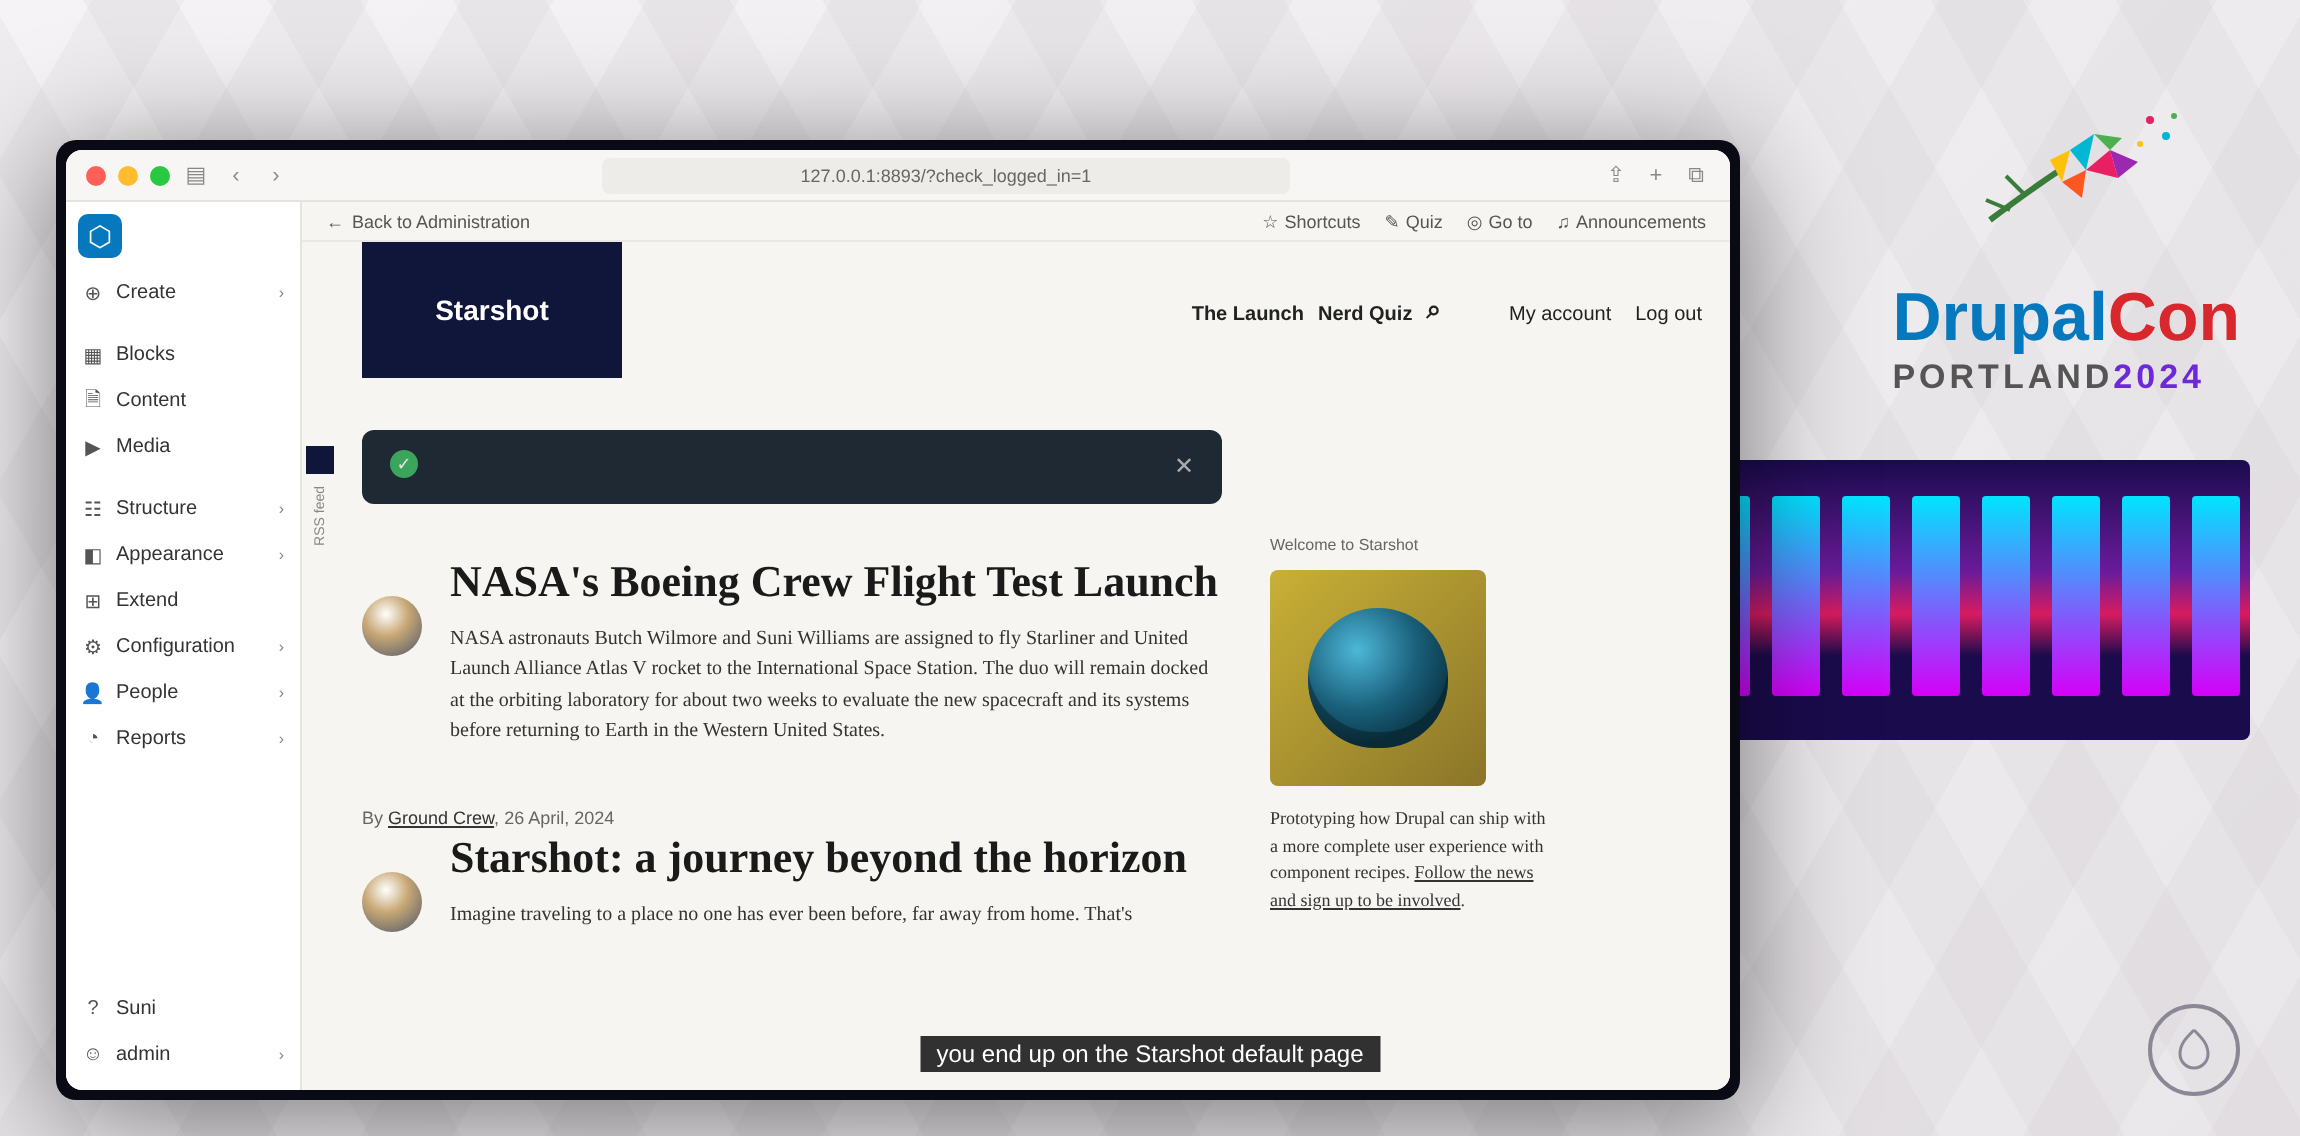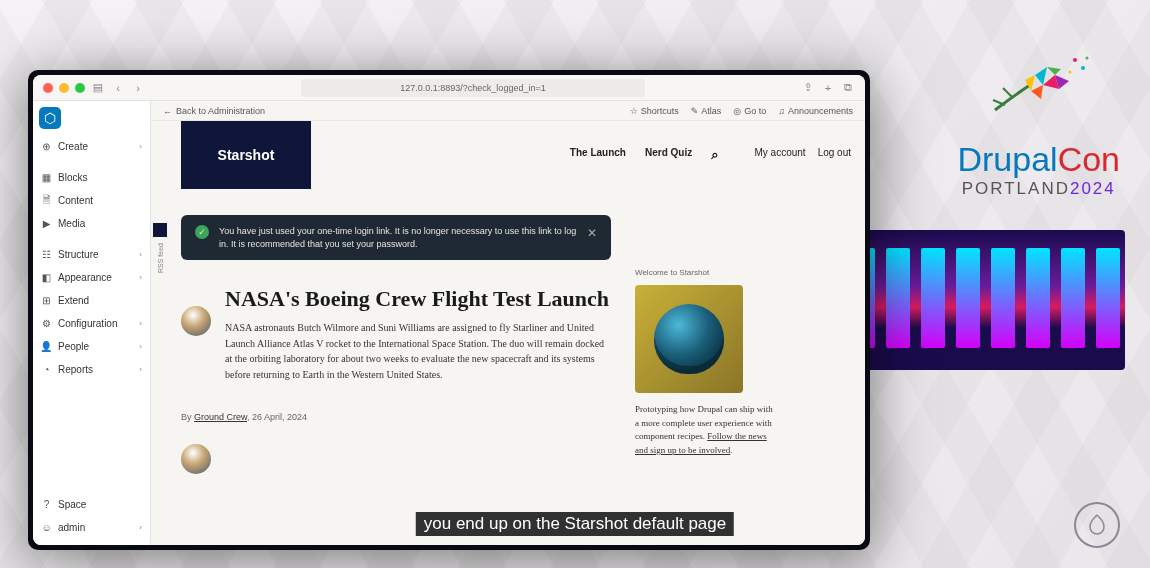--- a/index.html
+++ b/index.html
@@ -1,19 +1,19 @@
 <!DOCTYPE html>
 <html><head>
 <meta charset="utf-8">
 <style>
 *{box-sizing:border-box;margin:0;padding:0}
 body{font-family:-apple-system,BlinkMacSystemFont,"Segoe UI",sans-serif;background:#e8e5e8;width:1150px;height:568px;overflow:hidden;position:relative}
 .slide-bg{position:absolute;inset:0;background:linear-gradient(135deg,#f5f3f5 0%,#eae7ea 100%)}
 .triangles{position:absolute;inset:0;background-image:repeating-linear-gradient(60deg,rgba(200,195,200,.15) 0 40px,transparent 40px 80px),repeating-linear-gradient(-60deg,rgba(200,195,200,.15) 0 40px,transparent 40px 80px)}
-.conf-logo{position:absolute;right:30px;top:140px;text-align:center;font-weight:400}
+.conf-logo{position:absolute;right:30px;top:140px;font-weight:700}
 .conf-logo .d{color:#0678be;font-size:34px}
 .conf-logo .c{color:#d9272e;font-size:34px}
 .conf-logo .sub{color:#555;font-size:17px;letter-spacing:2px}
 .rose{position:absolute;right:55px;top:50px;width:120px;height:80px}
 .stage{position:absolute;right:25px;top:230px;width:280px;height:140px;background:linear-gradient(180deg,#1a0b4d 0%,#6a1b9a 40%,#d81b60 55%,#1a0b4d 70%);border-radius:4px;overflow:hidden}
 .stage .panels{position:absolute;inset:18px 0 22px 0;display:flex;justify-content:space-around}
 .stage .panels div{width:24px;background:linear-gradient(180deg,#00e5ff,#d500f9);border-radius:2px}
 .browser{position:absolute;left:28px;top:70px;width:842px;height:480px;background:#0a0a15;box-shadow:0 10px 60px rgba(0,0,0,.5);border-radius:10px}
 .window{position:absolute;left:5px;top:5px;right:5px;bottom:5px;background:#f6f5f3;border-radius:8px;display:flex;flex-direction:column;overflow:hidden}
 .titlebar{height:26px;background:#f7f6f5;display:flex;align-items:center;padding:0 10px;gap:6px;border-bottom:1px solid #e5e3df}
@@ -32,44 +32,44 @@
 .sb-foot{margin-top:auto;padding-bottom:6px}
 .sb-icon{width:11px;height:11px;display:inline-flex;align-items:center;justify-content:center;font-size:10px;color:#555}
 .content{flex:1;background:#f6f5f2;overflow:hidden;display:flex;flex-direction:column}
 .admin-strip{height:20px;display:flex;align-items:center;padding:0 12px;gap:14px;font-size:9px;color:#555;border-bottom:1px solid #eae8e5}
 .admin-strip .back{display:flex;align-items:center;gap:4px}
 .admin-strip .right{margin-left:auto;display:flex;gap:12px}
 .admin-strip .right span{display:flex;align-items:center;gap:3px}
 .page{flex:1;padding:0 14px 16px 30px;overflow:hidden;position:relative}
 .site-hdr{display:flex;align-items:center;margin-bottom:26px}
 .banner{width:130px;height:68px;background:#10163a;color:#fff;display:flex;align-items:center;justify-content:center;font-size:14px;font-weight:600}
-.site-nav{margin-left:auto;display:flex;align-items:flex-start;gap:19px;font-size:10px;font-weight:600;color:#222}
+.site-nav{margin-left:auto;display:flex;align-items:flex-end;gap:7px;font-size:10px;font-weight:600;color:#222}
 .site-nav .search{font-size:13px}
-.site-nav .acct{display:flex;gap:12px;font-weight:400;margin-left:17px}
+.site-nav .acct{display:flex;gap:12px;font-weight:400;margin-left:27px}
 .rss-tab{position:absolute;left:0;top:100px;width:18px;height:60px;background:#f6f5f2}
 .rss-tab .ico{width:14px;height:14px;background:#10163a;margin:2px auto}
 .rss-tab .txt{writing-mode:vertical-rl;transform:rotate(180deg);font-size:7px;color:#888;margin:6px auto}
 .layout{display:flex;gap:24px}
 .main{flex:1;max-width:430px}
 .alert{background:#1f2933;color:#e6e4e1;padding:10px 14px;border-radius:6px;display:flex;align-items:flex-start;gap:10px;font-size:9px;line-height:1.4;margin-bottom:26px}
 .alert .ok{width:14px;height:14px;border-radius:50%;background:#3ba55c;flex-shrink:0;display:flex;align-items:center;justify-content:center;font-size:9px}
 .alert .x{margin-left:auto;cursor:pointer;font-size:12px;color:#aaa}
 .byline{font-size:9px;color:#666;margin-bottom:2px}
 .byline a{color:#333;text-decoration:underline}
 .article{display:flex;gap:14px;margin-bottom:30px}
 .thumb{width:30px;height:30px;border-radius:50%;flex-shrink:0;margin-top:20px}
 .thumb.a1{background:radial-gradient(circle at 40% 30%,#fff,#c9a876 40%,#4a5568)}
 .article h2{font-size:22px;font-weight:700;margin-bottom:8px;font-family:Georgia,serif;color:#1a1a1a}
 .article p{font-size:10px;line-height:1.55;color:#333;font-family:Georgia,serif}
 .aside{width:140px;font-size:9px;line-height:1.5;color:#333;font-family:Georgia,serif;margin-top:52px}
 .aside .wt{font-size:8px;color:#666;margin-bottom:6px;font-family:-apple-system,sans-serif}
 .aside .helm{width:108px;height:108px;background:linear-gradient(135deg,#c9b037,#8a7529);border-radius:4px;margin-bottom:10px;display:flex;align-items:center;justify-content:center}
 .aside .helm::after{content:"";width:70px;height:70px;border-radius:50% 50% 48% 48%;background:radial-gradient(circle at 35% 30%,#4db8d8 0%,#1a5f7a 45%,#0d3d4f 70%);box-shadow:inset 0 -8px 0 rgba(0,0,0,.3)}
 .aside a{color:#333;text-decoration:underline}
-.caption{position:absolute;left:50%;bottom:32px;transform:translateX(-50%);background:rgba(0,0,0,.8);color:#fff;padding:2px 8px;font-size:17px;z-index:5}
+.caption{position:absolute;left:50%;bottom:32px;transform:translateX(-50%);background:rgba(0,0,0,.8);color:#fff;padding:2px 8px;font-size:12px;z-index:5}
 .badge{position:absolute;right:30px;bottom:20px;width:46px;height:46px;border-radius:50%;border:2px solid #8a8895;display:flex;align-items:center;justify-content:center;color:#8a8895}
 </style>
 </head>
 <body>
 
 <div class="slide-bg">
   <div class="triangles"></div>
 </div>
 
 <svg class="rose" viewBox="0 0 120 80">
@@ -172,21 +172,21 @@
             <span class="chev">›</span>
           </div>
       <div class="sb-item">
             <span class="sb-icon">◔</span>
             <span>Reports</span>
             <span class="chev">›</span>
           </div>
       <div class="sb-foot">
         <div class="sb-item">
               <span class="sb-icon">?</span>
-              <span>Space</span>
+              <span>Suni</span>
             </div>
         <div class="sb-item">
               <span class="sb-icon">☺</span>
               <span>admin</span>
               <span class="chev">›</span>
             </div>
       </div>
     </div>
     <div class="content">
       <div class="admin-strip">
@@ -194,21 +194,21 @@
               <span>←</span>
               <span>Back to Administration</span>
             </span>
         <div class="right">
           <span>
                 <span>☆</span>
                 <span>Shortcuts</span>
               </span>
           <span>
                 <span>✎</span>
-                <span>Atlas</span>
+                <span>Quiz</span>
               </span>
           <span>
                 <span>◎</span>
                 <span>Go to</span>
               </span>
           <span>
                 <span>♫</span>
                 <span>Announcements</span>
               </span>
         </div>
@@ -229,35 +229,38 @@
             <div class="acct">
               <span>My account</span>
               <span>Log out</span>
             </div>
           </div>
         </div>
         <div class="layout">
           <div class="main">
             <div class="alert">
               <div class="ok">✓</div>
-              <div>You have just used your one-time login link. It is no longer necessary to use this link to log in. It is recommended that you set your password.</div>
               <div class="x">✕</div>
             </div>
 
             <div class="article">
               <div class="thumb a1"></div>
               <div>
                 <h2>NASA's Boeing Crew Flight Test Launch</h2>
                 <p>NASA astronauts Butch Wilmore and Suni Williams are assigned to fly Starliner and United Launch Alliance Atlas V rocket to the International Space Station. The duo will remain docked at the orbiting laboratory for about two weeks to evaluate the new spacecraft and its systems before returning to Earth in the Western United States.</p>
               </div>
             </div>
 
             <div class="byline">By <a>Ground Crew</a>, <span>26 April, 2024</span></div>
             <div class="article">
               <div class="thumb a1"></div>
+              <div>
+                <h2>Starshot: a journey beyond the horizon</h2>
+                <p>Imagine traveling to a place no one has ever been before, far away from home. That's</p>
+              </div>
             </div>
           </div>
           <div class="aside">
             <div class="wt">Welcome to Starshot</div>
             <div class="helm"></div>
             <p><span>Prototyping how Drupal can ship with a more complete user experience with com­ponent recipes. </span><a>Follow the news and sign up to be in­volved</a><span>.</span></p>
           </div>
         </div>
       </div>
     </div>

